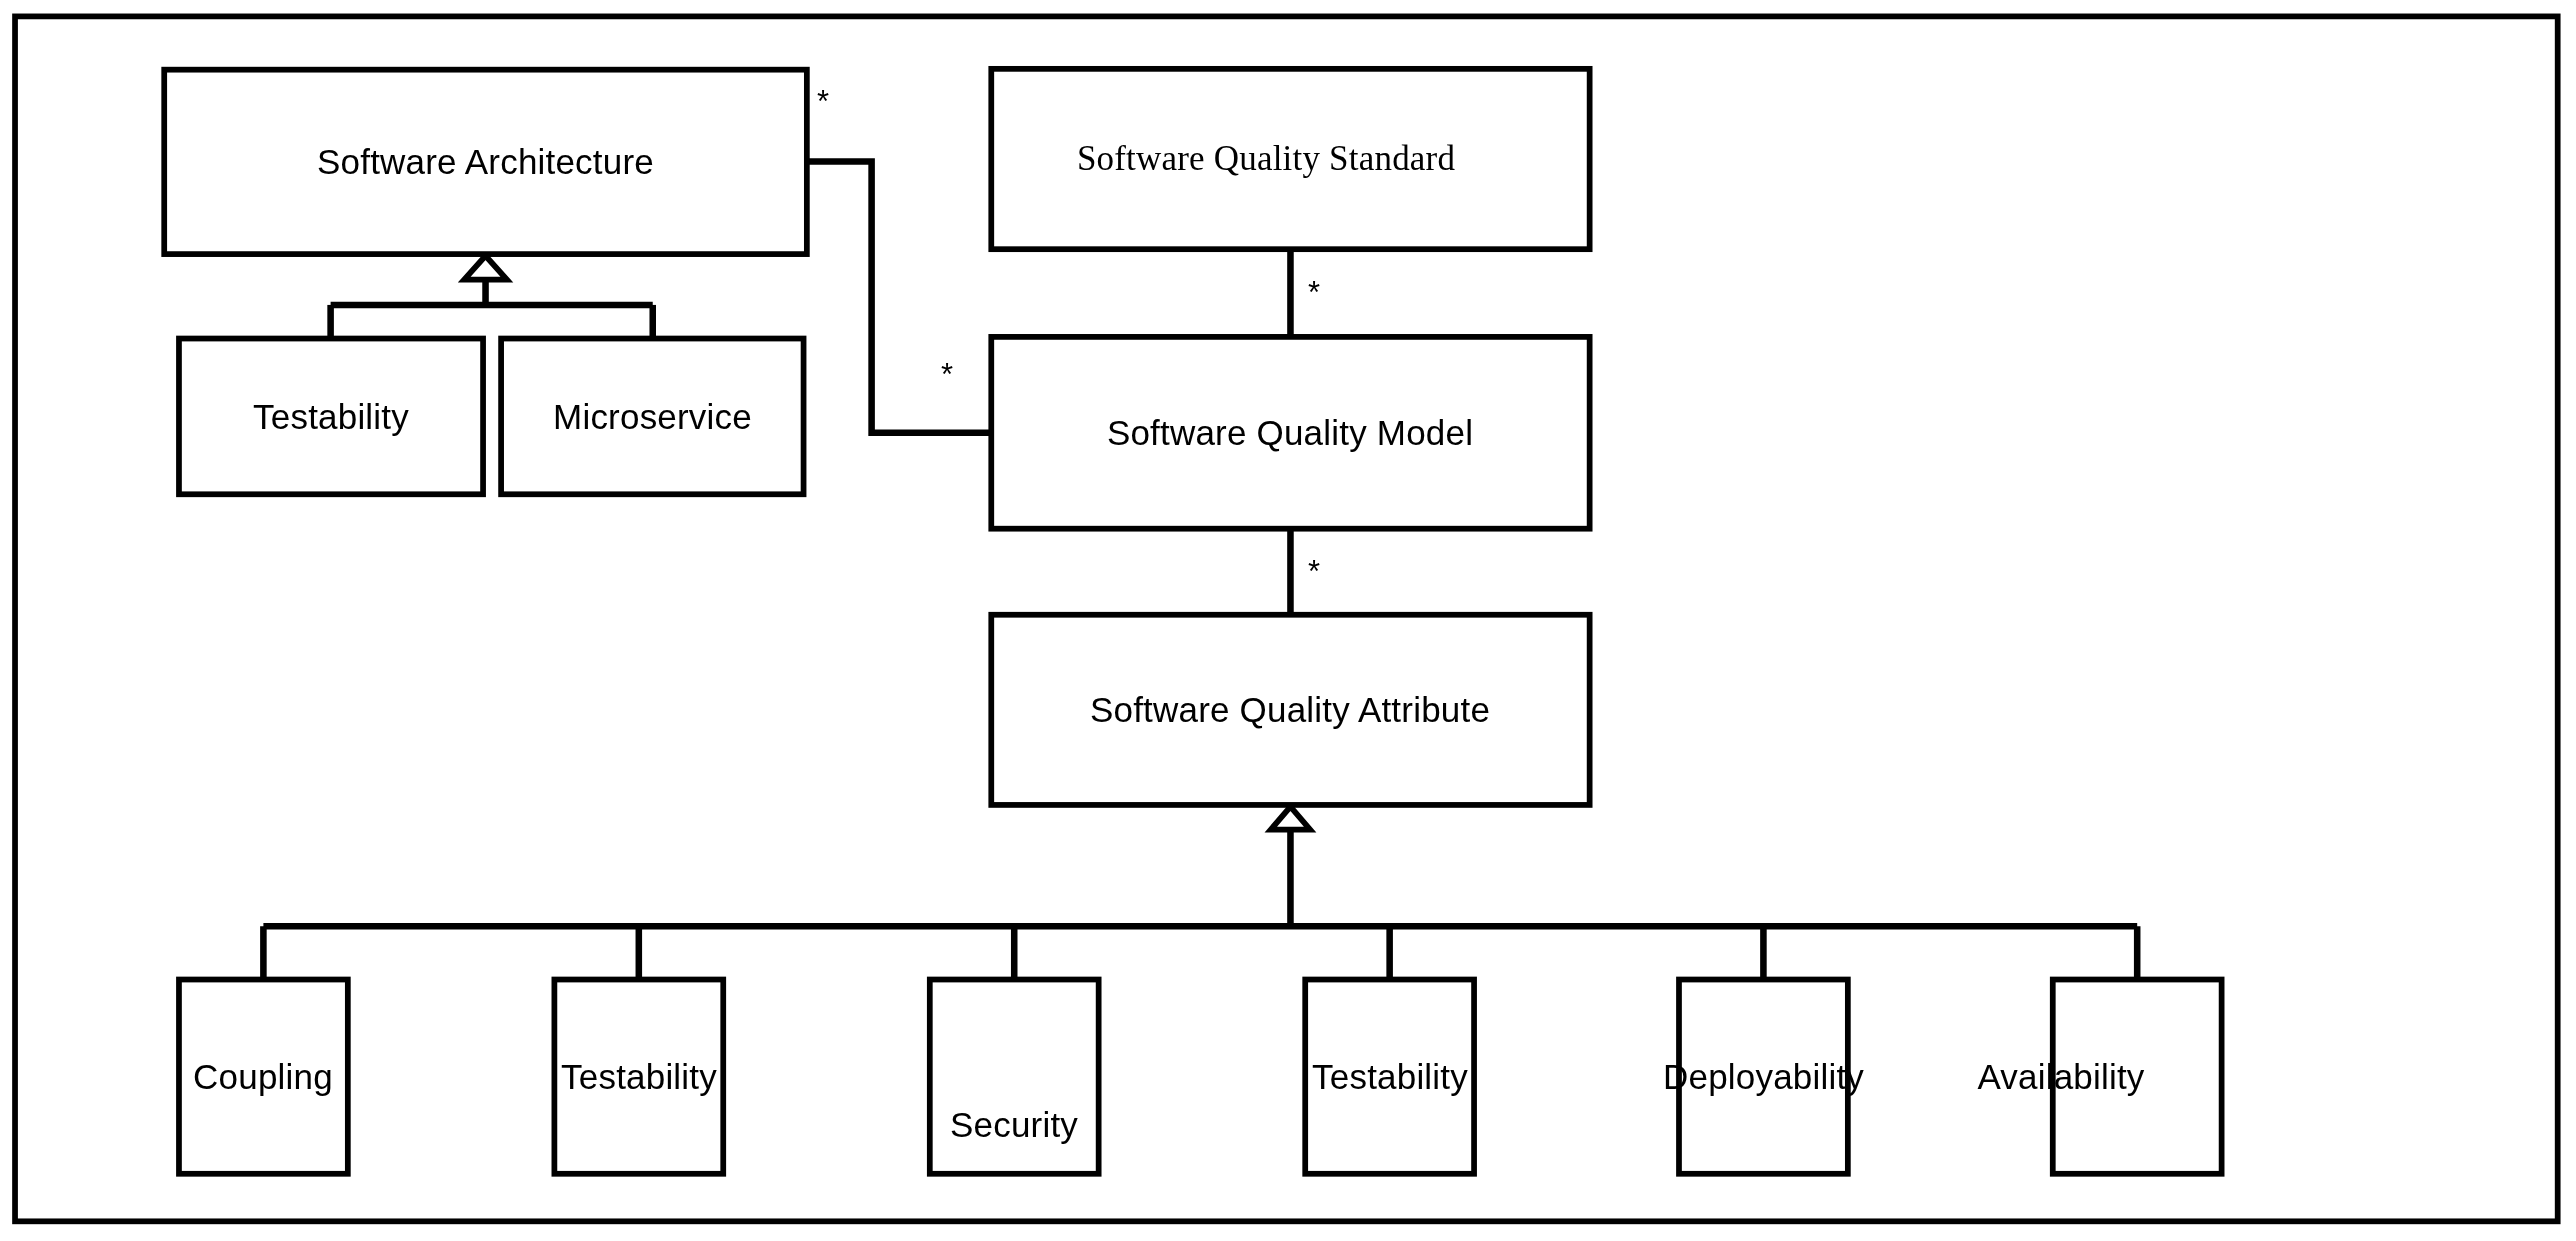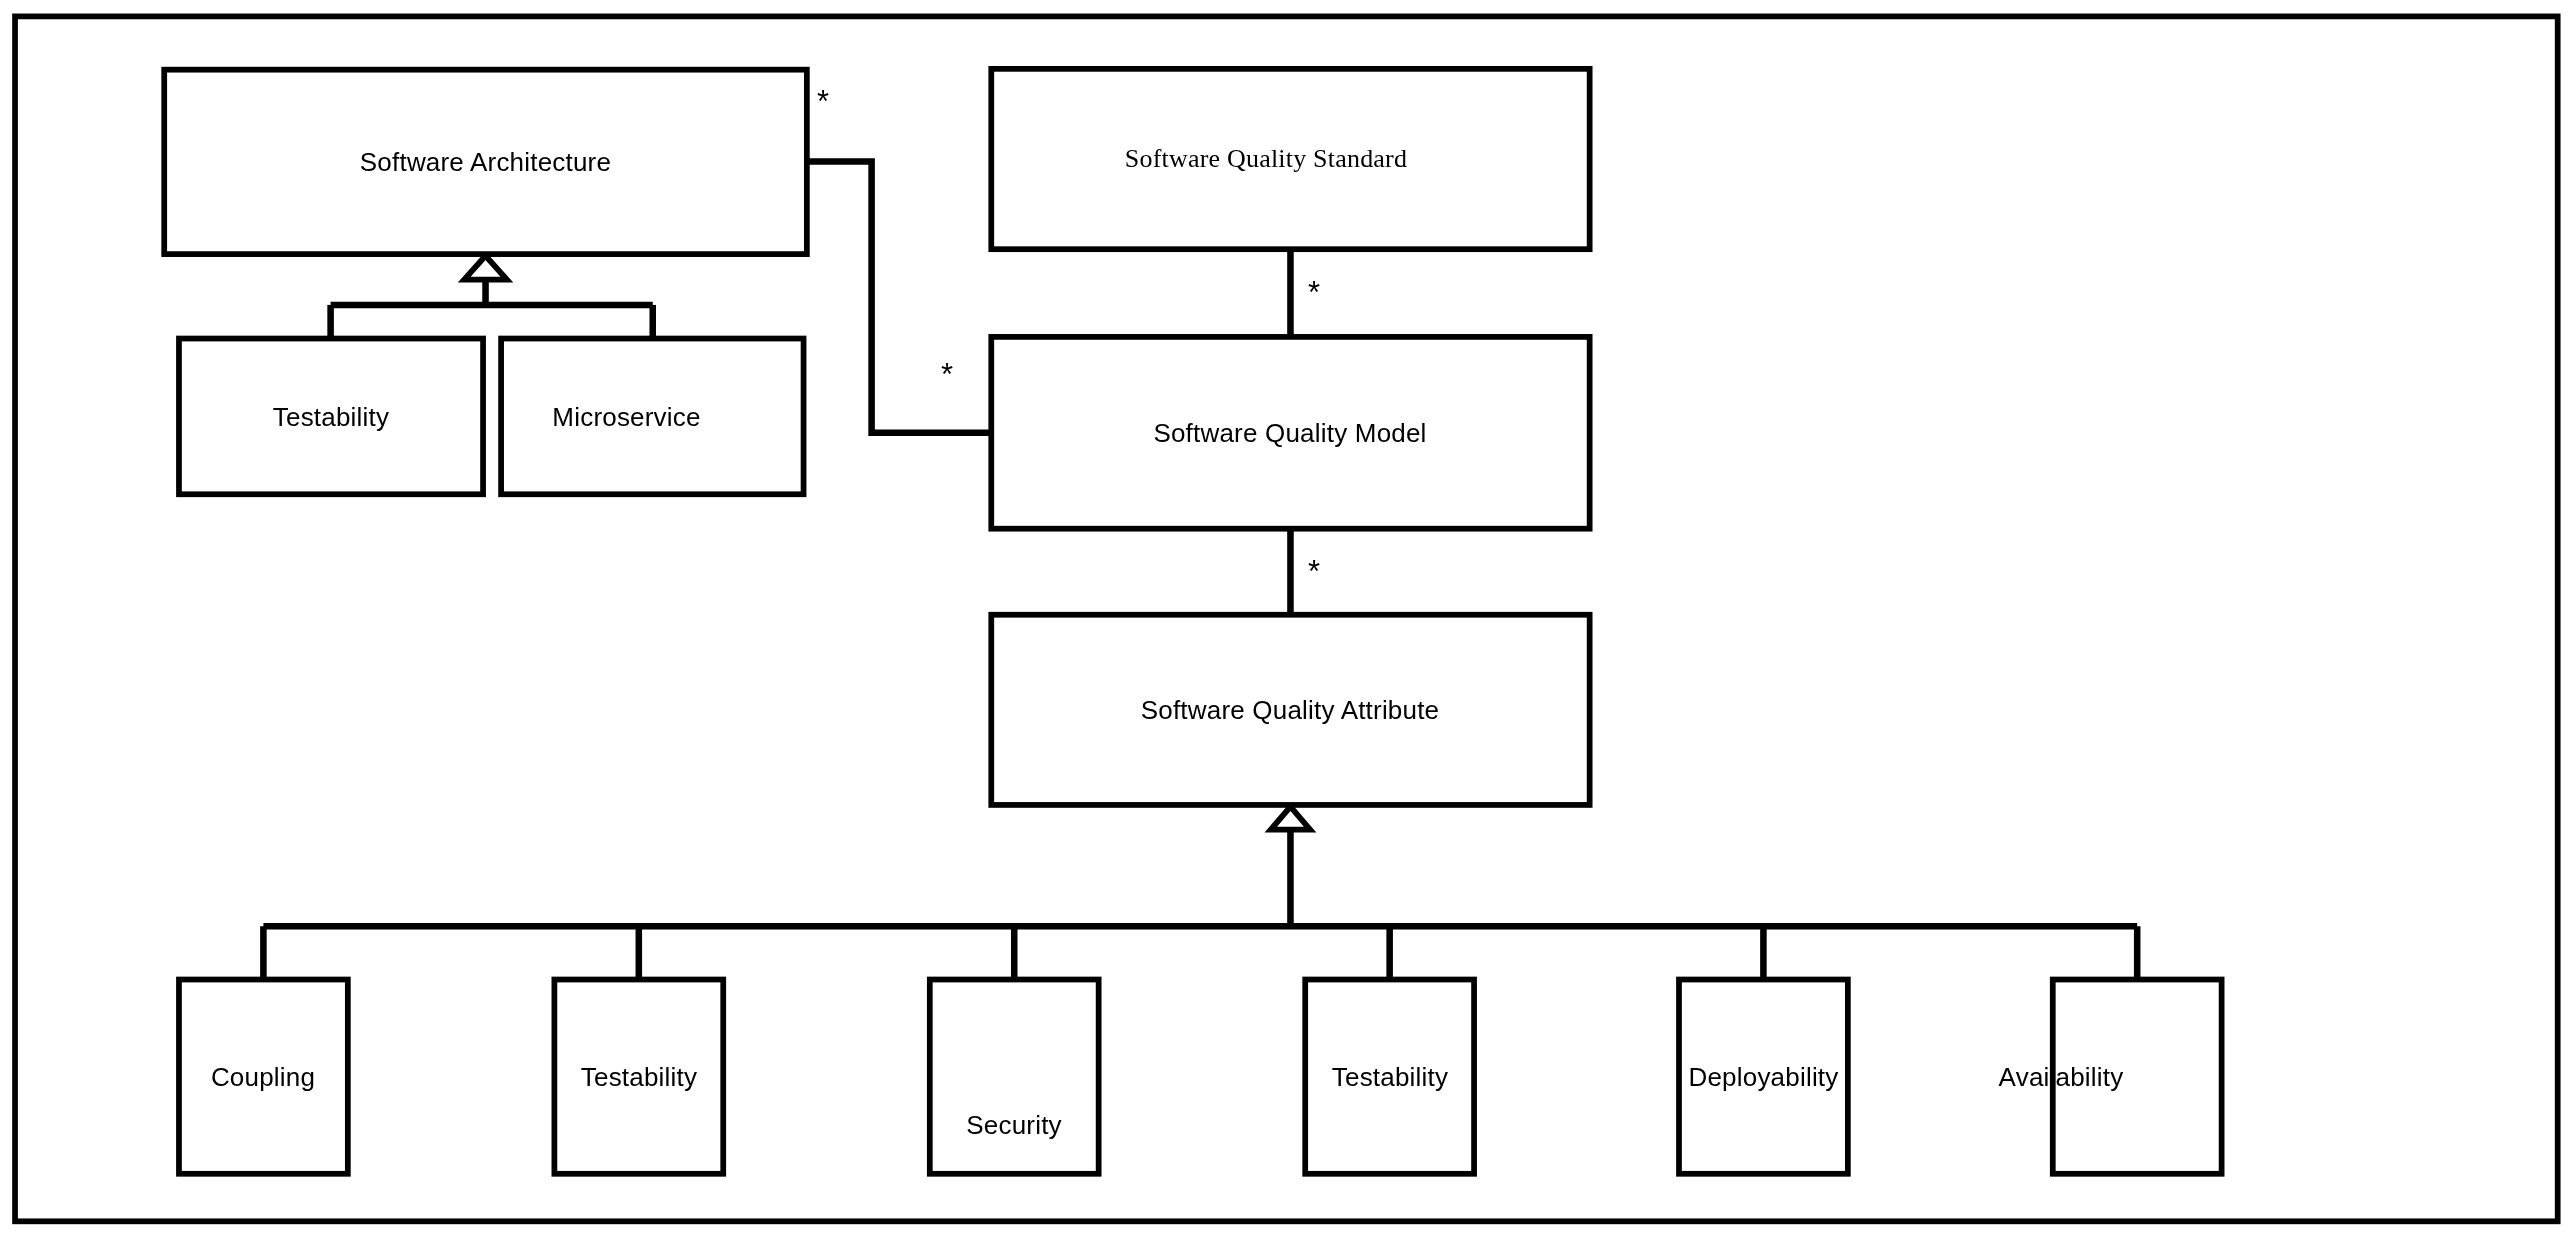--- a/index.html
+++ b/index.html
@@ -22,21 +22,21 @@
     width: 2576px;
     height: 1241px;
   }
   .uml-label {
     position: absolute;
     display: flex;
     align-items: center;
     justify-content: center;
     text-align: center;
     color: #000000;
-    font-size: 26px;
+    font-size: 35px;
     font-weight: 400;
     letter-spacing: 0.2px;
     white-space: nowrap;
     pointer-events: none;
   }
   .mult-label {
     position: absolute;
     color: #000000;
     font-size: 31px;
     line-height: 1;
@@ -104,21 +104,21 @@
     <rect x="1134" y="1195" width="206" height="237" fill="#ffffff" stroke="#000000" stroke-width="7"></rect>
     <rect x="1592" y="1195" width="206" height="237" fill="#ffffff" stroke="#000000" stroke-width="7"></rect>
     <rect x="2048" y="1195" width="206" height="237" fill="#ffffff" stroke="#000000" stroke-width="7"></rect>
     <rect x="2504" y="1195" width="206" height="237" fill="#ffffff" stroke="#000000" stroke-width="7"></rect>
   </svg>
 
   <div class="uml-label" style="left:164px; top:70px; width:643px; height:184px;">Software Architecture</div>
 
   <div class="uml-label" style="left:179px; top:339px; width:304px; height:156px;">Testability</div>
 
-  <div class="uml-label" style="left:475px; top:339px; width:303px; height:156px;text-align:center;">Microservice</div>
+  <div class="uml-label" style="left:501px; top:339px; width:303px; height:156px;text-align:center;">Microservice</div>
 
   <div class="uml-label" style="left:967px; top:69px; width:598px; height:180px;font-family:Liberation Serif, serif;">Software Quality Standard</div>
 
   <div class="uml-label" style="left:991px; top:337px; width:598px; height:192px;">Software Quality Model</div>
 
   <div class="uml-label" style="left:991px; top:615px; width:598px; height:190px;">Software Quality Attribute</div>
 
   <div class="uml-label" style="left:162px; top:980px; width:202px; height:194px;">Coupling</div>
 
   <div class="uml-label" style="left:538px; top:980px; width:202px; height:194px;">Testability</div>

